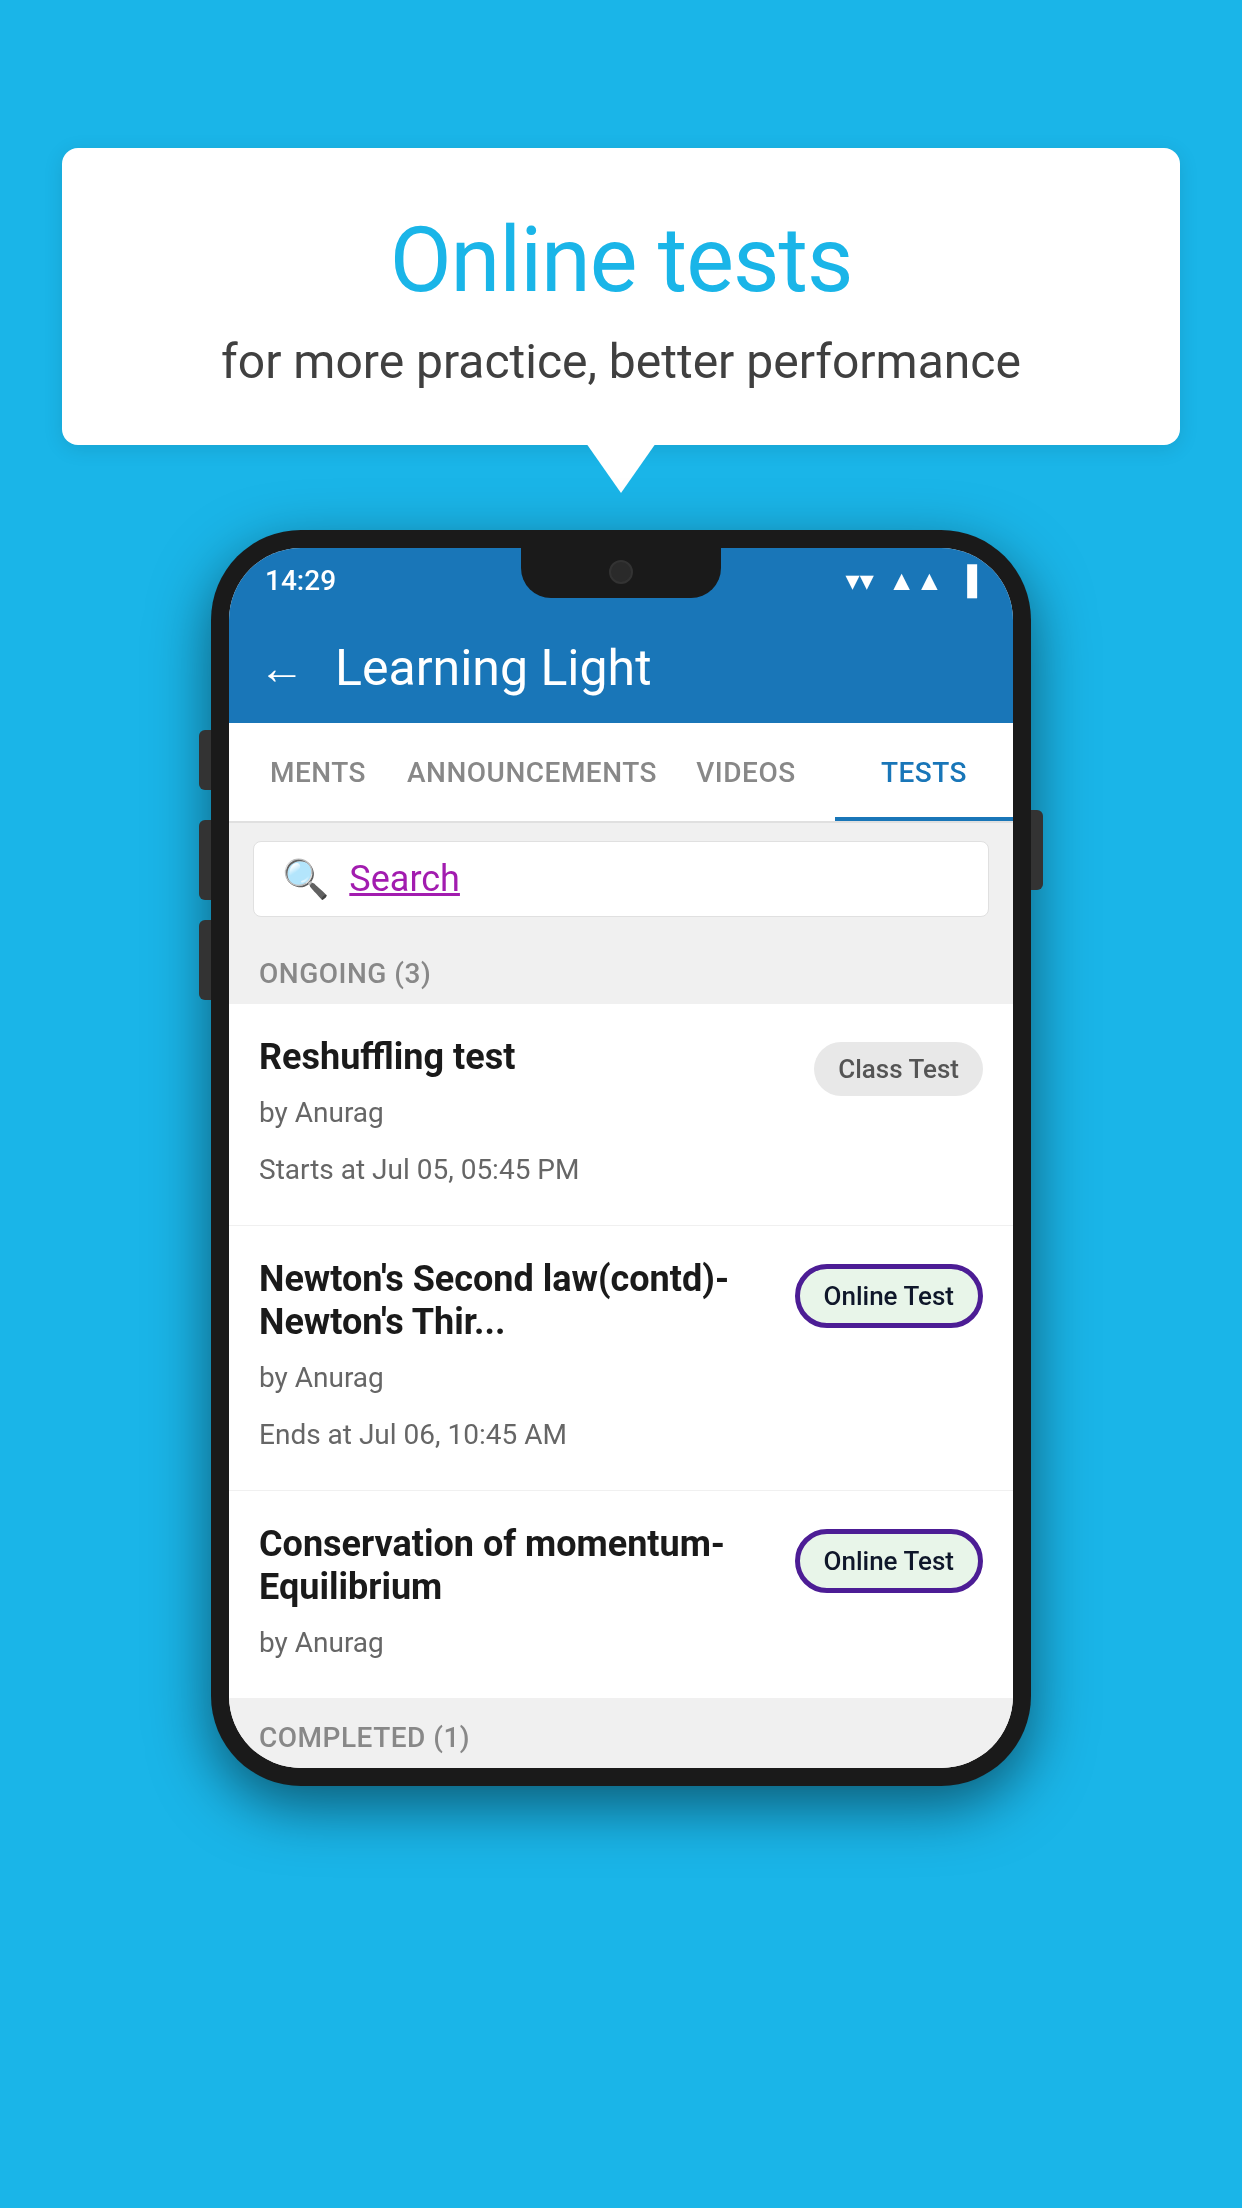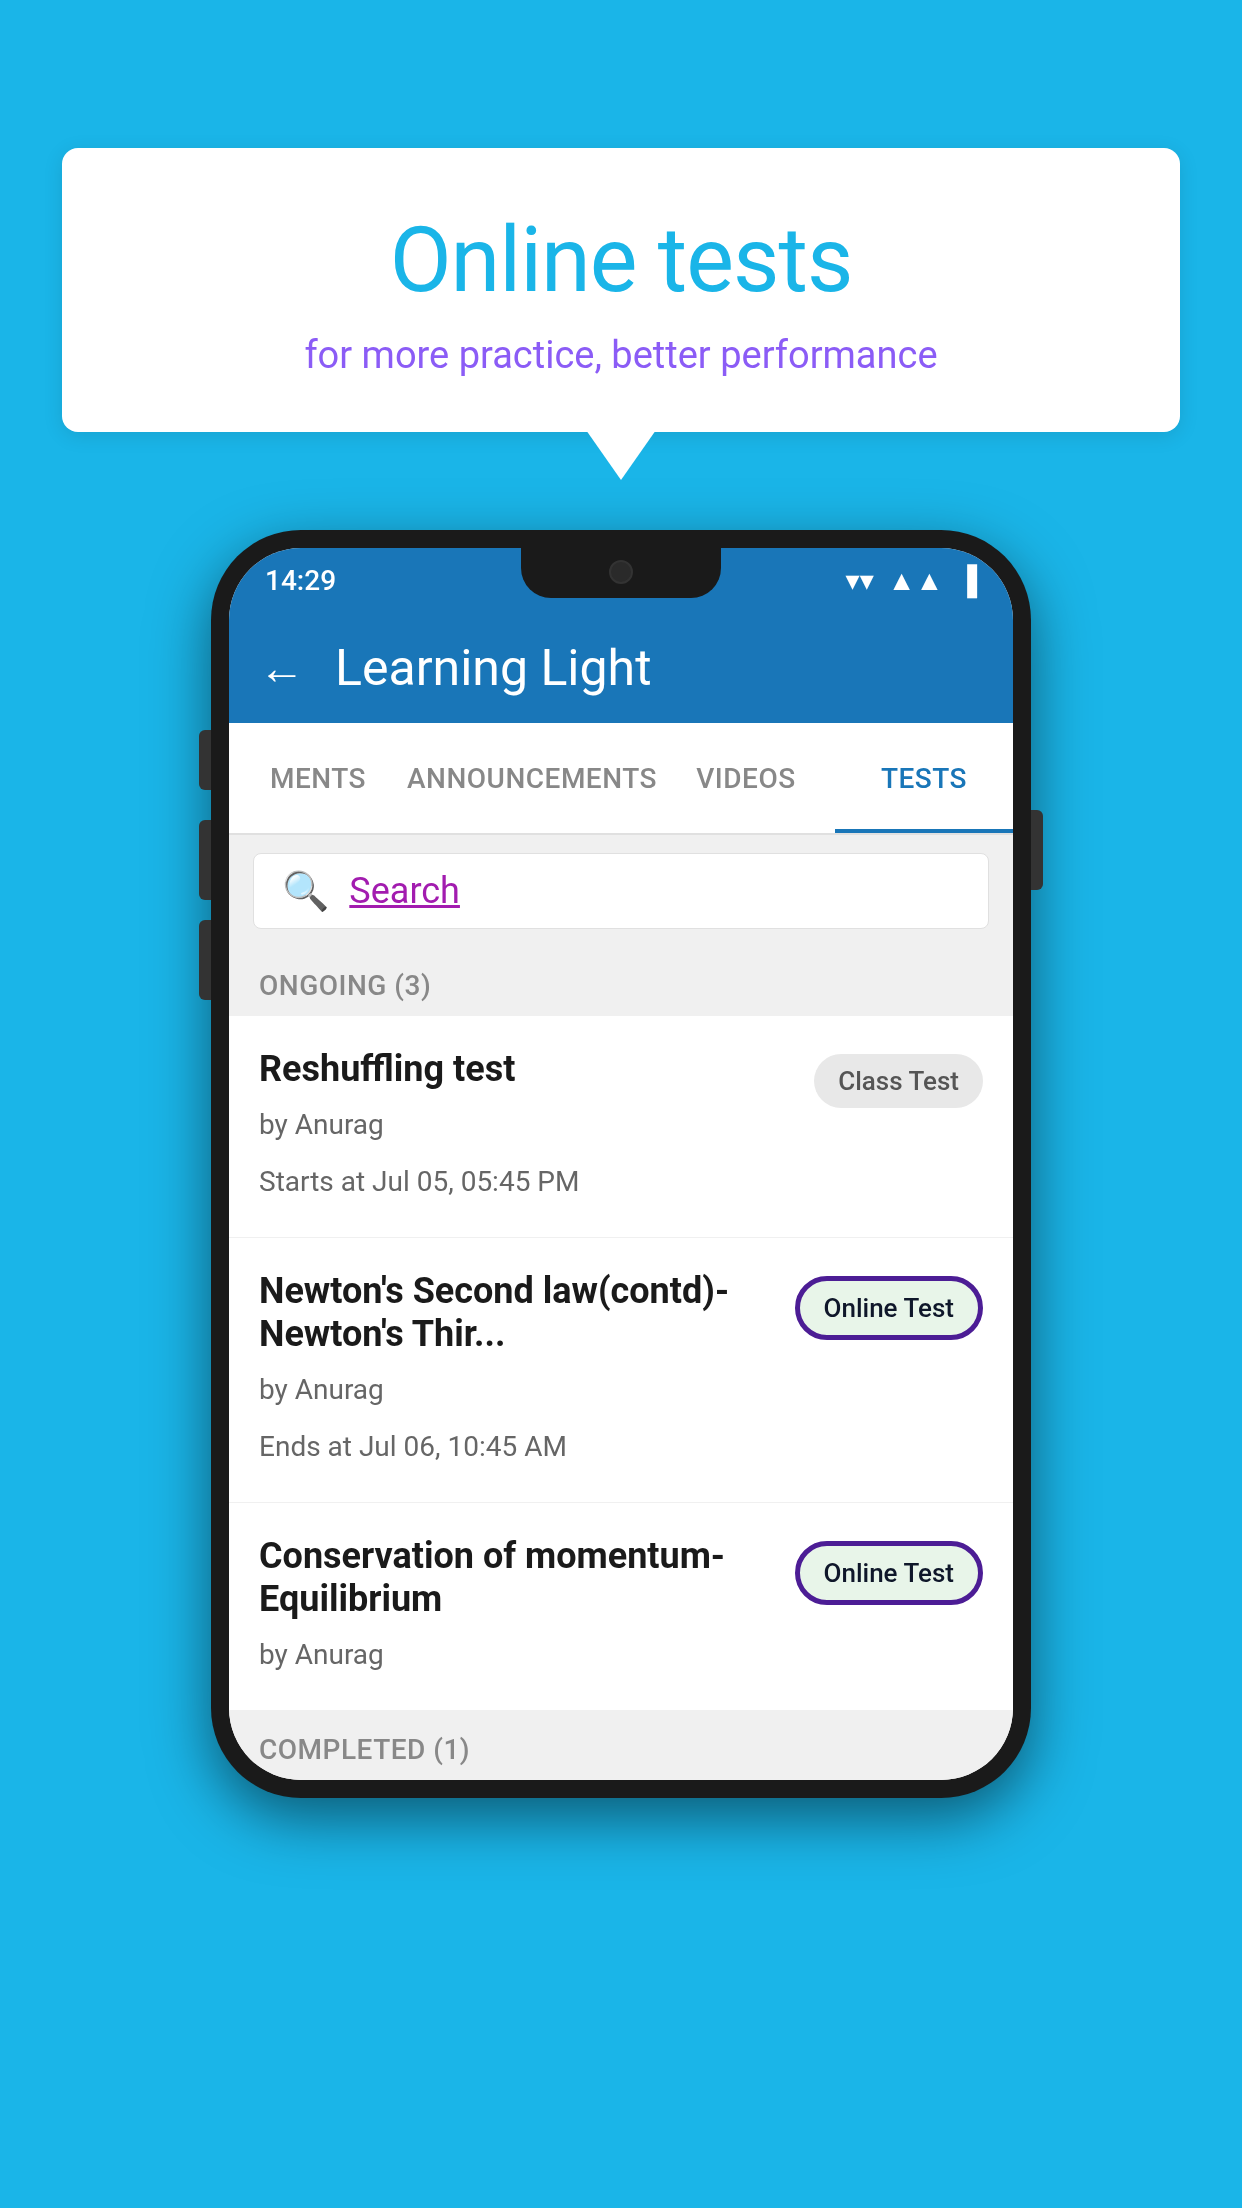--- a/index.html
+++ b/index.html
@@ -42,22 +42,22 @@
 
     .bubble-title {
       font-size: 90px;
       color: #1ab5e8;
       font-weight: 400;
       margin-bottom: 20px;
       letter-spacing: -1px;
     }
 
     .bubble-subtitle {
-      font-size: 38px;
-      color: #8b5cf6;
+      font-size: 48px;
+      color: #404040;
       font-weight: 400;
     }
 
     
     .phone-container {
       position: absolute;
       top: 530px;
       left: 50%;
       transform: translateX(-50%);
       width: 820px;
@@ -182,21 +182,21 @@
       color: white;
       font-size: 50px;
       font-weight: 400;
     }
 
     
     .tabs-bar {
       background: white;
       display: flex;
       border-bottom: 2px solid #e0e0e0;
-      height: 112px;
+      height: 100px;
       overflow: hidden;
     }
 
     .tab {
       flex: 1;
       display: flex;
       align-items: center;
       justify-content: center;
       font-size: 28px;
       color: #888;

